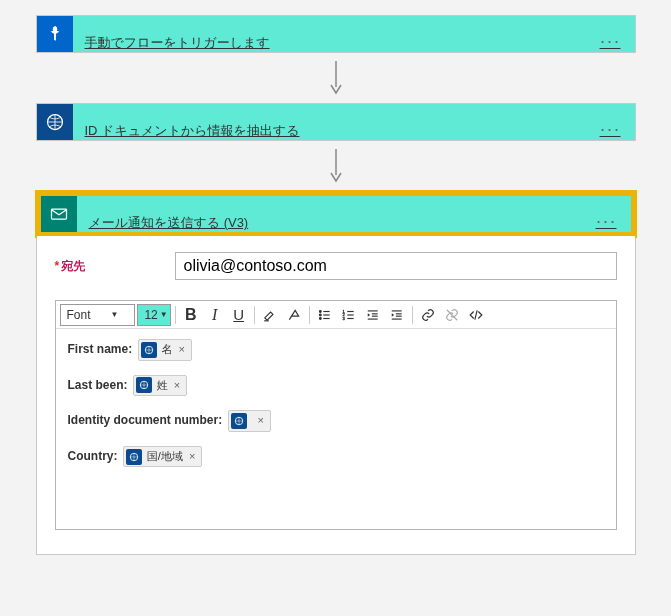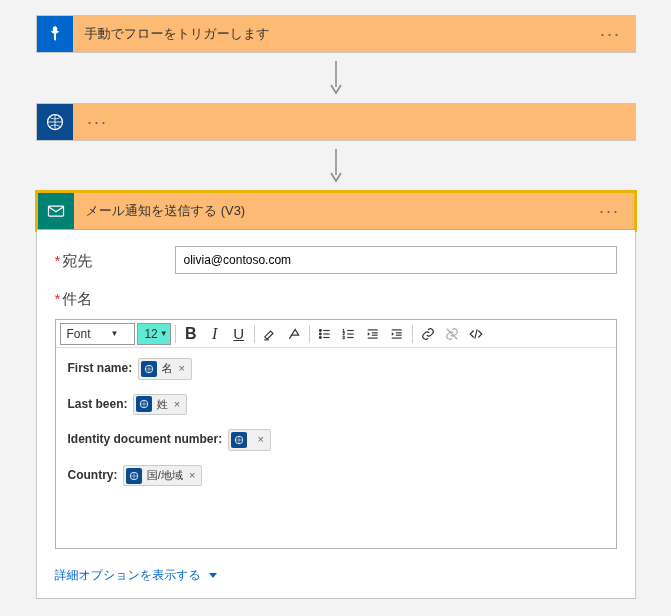--- a/index.html
+++ b/index.html
@@ -1,34 +1,34 @@
 <!DOCTYPE html>
 <html><head>
   <meta charset="utf-8">
   <style>
     * { margin: 0; padding: 0; box-sizing: border-box; }
     body { font-family: "Segoe UI", -apple-system, sans-serif; background: #f3f3f3; font-size: 13px; color: #333; }
     .container { width: 671px; padding: 15px 0; }
     .step-card { margin: 0 auto 0 auto; width: 600px; border: 1px solid #c8c8c8; background: #fff; }
-    .step-header { display: flex; align-items: center; background: #fdba74; }
+    .step-header { display: flex; align-items: flex-end; background: #5eead4; text-decoration: underline; }
     .step-icon { width: 36px; height: 36px; display: flex; align-items: center; justify-content: center; flex-shrink: 0; }
     .step-icon.blue { background: #0066cc; }
     .step-icon.cognitive { background: #0a4a8f; }
     .step-icon.mail { background: #008272; }
     .step-title { flex: 1; padding: 0 12px; font-size: 13px; color: #333; }
     .step-more { padding: 0 14px; font-size: 18px; color: #666; letter-spacing: 1px; cursor: pointer; }
     .arrow-connector { text-align: center; margin: 8px 0; }
     .arrow-connector svg { display: block; margin: 0 auto; }
-    .highlighted-header { border: 3px solid #eab308; margin: -2px; }
+    .highlighted-header { border: 6px solid #eab308; margin: -2px; }
     .step-body { padding: 16px 18px 14px 18px; background: #fff; }
     .form-row { display: flex; margin-bottom: 10px; align-items: flex-start; }
-    .form-label { width: 120px; font-size: 15px; padding-top: 6px; color: #404040; }
+    .form-label { width: 120px; font-size: 12px; padding-top: 6px; color: #be185d; font-weight: bold; }
     .required::before { content: "*"; color: #d62f2f; margin-right: 2px; }
     .form-field { flex: 1; }
-    .text-input { width: 100%; border: 1px solid #b3b3b3; padding: 5px 8px; font-size: 12px; font-family: inherit; height: 28px; }
+    .text-input { width: 100%; border: 1px solid #b3b3b3; padding: 5px 8px; font-size: 16px; font-family: inherit; height: 28px; }
     .editor-box { border: 1px solid #b3b3b3; }
     .toolbar { display: flex; align-items: center; gap: 2px; border-bottom: 1px solid #ddd; padding: 2px 4px; background: #fff; min-height: 28px; }
     .font-select { border: 1px solid #999; padding: 1px 16px 1px 6px; font-size: 12px; background: #fff; height: 22px; cursor: pointer; position: relative; display:inline-flex; align-items:center;}
     .font-select::after { content: "▼"; font-size: 8px; margin-left: 20px; }
     .size-select { border: 1px solid #999; padding: 1px 2px 1px 6px; font-size: 12px; background: #5eead4; height: 22px; cursor: pointer; display:inline-flex; align-items:center;}
     .size-select::after { content: "▼"; font-size: 8px; margin-left: 2px; }
     .tbtn { width: 22px; height: 22px; display: inline-flex; align-items: center; justify-content: center; cursor: pointer; font-size: 14px; }
     .tbtn.bold { font-weight: bold; font-size: 16px; }
     .tbtn.italic { font-style: italic; font-family: serif; font-size: 16px; }
     .tbtn.underline { text-decoration: underline; font-size: 15px; }
@@ -74,20 +74,21 @@
   </div>
 
   <div class="step-card">
     <div class="step-header">
       <div class="step-icon cognitive">
         <svg width="20" height="20" viewBox="0 0 24 24">
             <circle cx="12" cy="12" r="9" fill="none" stroke="#fff" stroke-width="1.5"></circle>
             <path d="M12 3v18M3 12h18M5 6c4 3 10 3 14 0M5 18c4-3 10-3 14 0" stroke="#fff" stroke-width="1" fill="none"></path>
           </svg>
       </div>
+      <div class="step-title">ID ドキュメントから情報を抽出する</div>
       <div class="step-more">···</div>
     </div>
   </div>
 
   <div class="arrow-connector">
     <svg width="16" height="34">
         <line x1="8" y1="0" x2="8" y2="26" stroke="#888" stroke-width="1.5"></line>
         <path d="M3 24 L8 32 L13 24" fill="none" stroke="#888" stroke-width="1.5"></path>
       </svg>
   </div>
@@ -105,21 +106,20 @@
         <div class="step-more">···</div>
       </div>
     </div>
 
     <div class="step-body">
       <div class="form-row">
         <div class="form-label required">宛先</div>
         <div class="form-field"><input class="text-input" value="olivia@contoso.com" style=""></div>
       </div>
       <div class="form-row">
-        <div class="form-label required">件名</div>
       </div>
       <div class="form-row">
         <div class="form-field">
           <div class="editor-box">
             <div class="toolbar">
               <span class="font-select">Font</span>
               <span class="size-select">12</span>
               <span class="tsep"></span>
               <span class="tbtn bold">B</span>
               <span class="tbtn italic">I</span>
@@ -244,17 +244,16 @@
                       </svg>
                     </span>
                   <span>国/地域</span>
                   <span class="token-close">×</span>
                 </span>
               </p>
             </div>
           </div>
         </div>
       </div>
-      <span class="advanced-link">詳細オプションを表示する</span>
     </div>
   </div>
 
 </div>
 
 </body></html>

